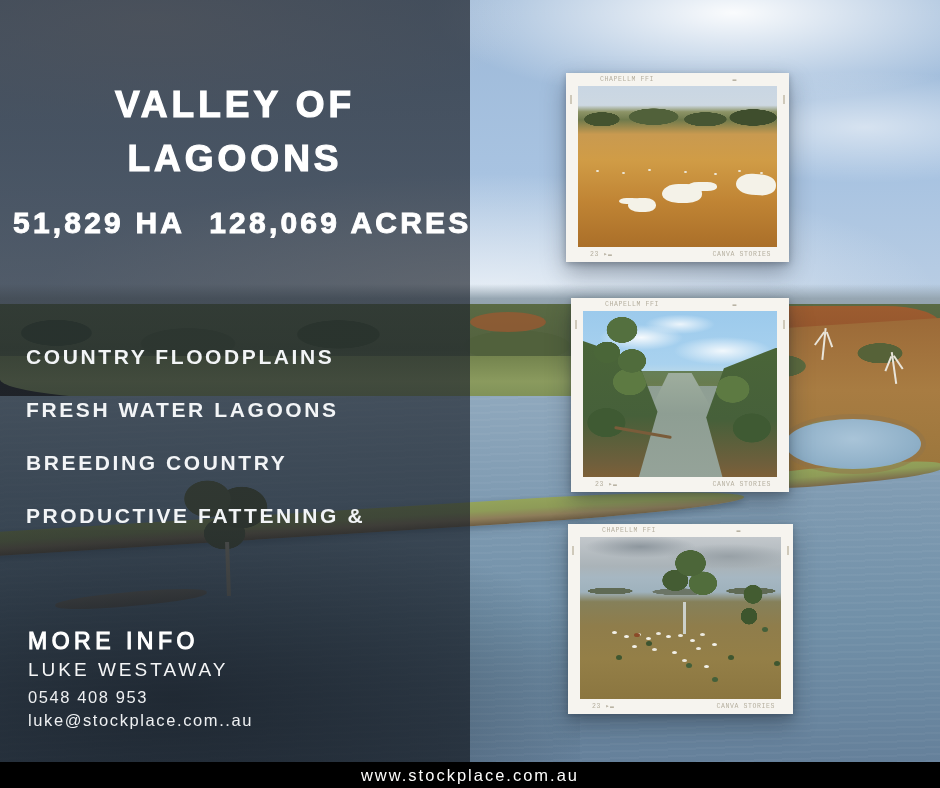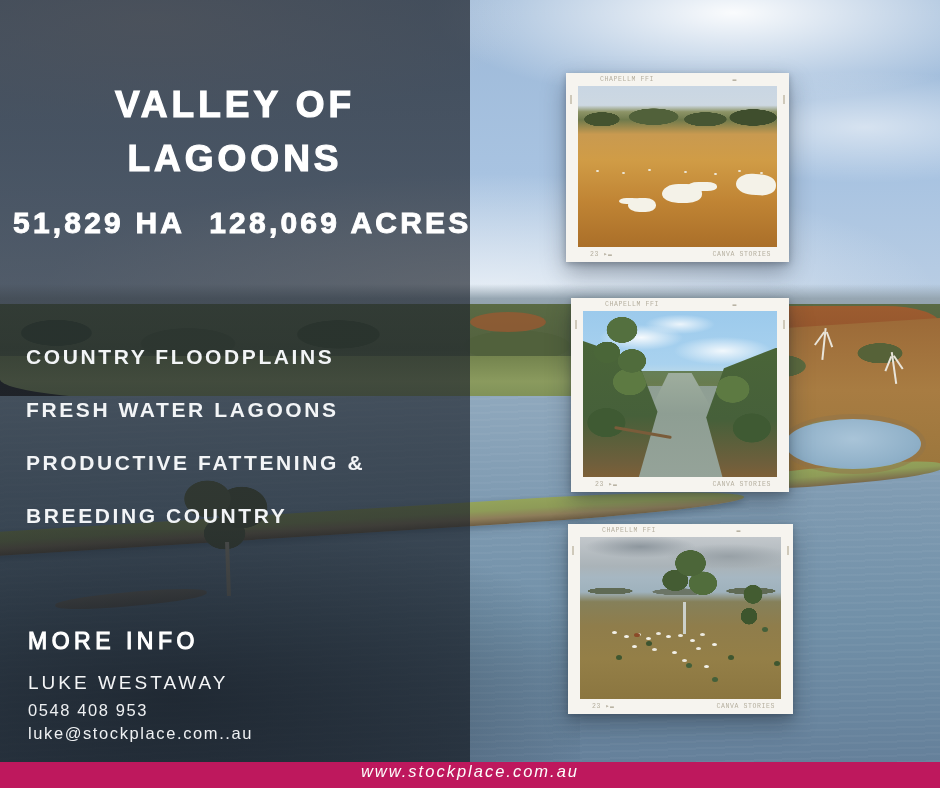--- a/index.html
+++ b/index.html
@@ -134,28 +134,28 @@
   }
   .stat-divider { width:5px; height:37px; background:#2eb3c6; margin:0 11px 0 13px; }
   .features { position:absolute; left:26px; top:330px; }
   .features .feature {
     font-size:21px; font-weight:700; letter-spacing:2.6px; line-height:53px; color:#f2f4f6;
   }
   .contact { position:absolute; left:28px; top:628px; }
   .contact-heading {
     font-size:23px; font-weight:400; letter-spacing:4.5px; -webkit-text-stroke:1.1px #fff; color:#fff;
   }
-  .contact-name  { margin-top:17px; font-size:19px;  letter-spacing:3px;   color:#f4f5f6; }
+  .contact-name  { margin-top:4px; font-size:19px;  letter-spacing:3px;   color:#f4f5f6; }
   .contact-phone { margin-top:7px;  font-size:16.5px; letter-spacing:1.6px; color:#eef0f2; }
   .contact-email { margin-top:4px;  font-size:16.5px; letter-spacing:1.6px; color:#eef0f2;text-align:right; }
 
   
   .footer-bar {
-    position:absolute; left:0; bottom:0; width:940px; height:26px; background:#be185d;
-    display:flex; align-items:flex-start; justify-content:center;font-style:italic;
+    position:absolute; left:0; bottom:0; width:940px; height:26px; background:#000000;
+    display:flex; align-items:center; justify-content:center;
   }
   .footer-bar .site { color:#fdfdfc; font-size:16.5px; letter-spacing:2px; }
 
   
   .frame {
     position:absolute; background:#f6f4ef;
     box-shadow:0 10px 22px rgba(25,35,48,.38), 0 2px 6px rgba(25,35,48,.28);
   }
   .frame::before, .frame::after {
     content:""; position:absolute; width:2px; height:9px; background:#cfc9ba; top:22px;
@@ -306,22 +306,22 @@
 
     <div class="stats-row">
       <span class="stat">51,829 HA</span>
       <span class="stat-divider"></span>
       <span class="stat">128,069 ACRES</span>
     </div>
 
     <div class="features">
       <div class="feature">COUNTRY FLOODPLAINS</div>
       <div class="feature">FRESH WATER LAGOONS</div>
+      <div class="feature">BREEDING COUNTRY</div>
       <div class="feature">PRODUCTIVE FATTENING &amp;</div>
-      <div class="feature">BREEDING COUNTRY</div>
     </div>
 
     <div class="contact">
       <div class="contact-heading">MORE INFO</div>
       <div class="contact-name">LUKE WESTAWAY</div>
       <div class="contact-phone">0548 408 953</div>
       <div class="contact-email">luke@stockplace.com..au</div>
     </div>
   </div>
 

